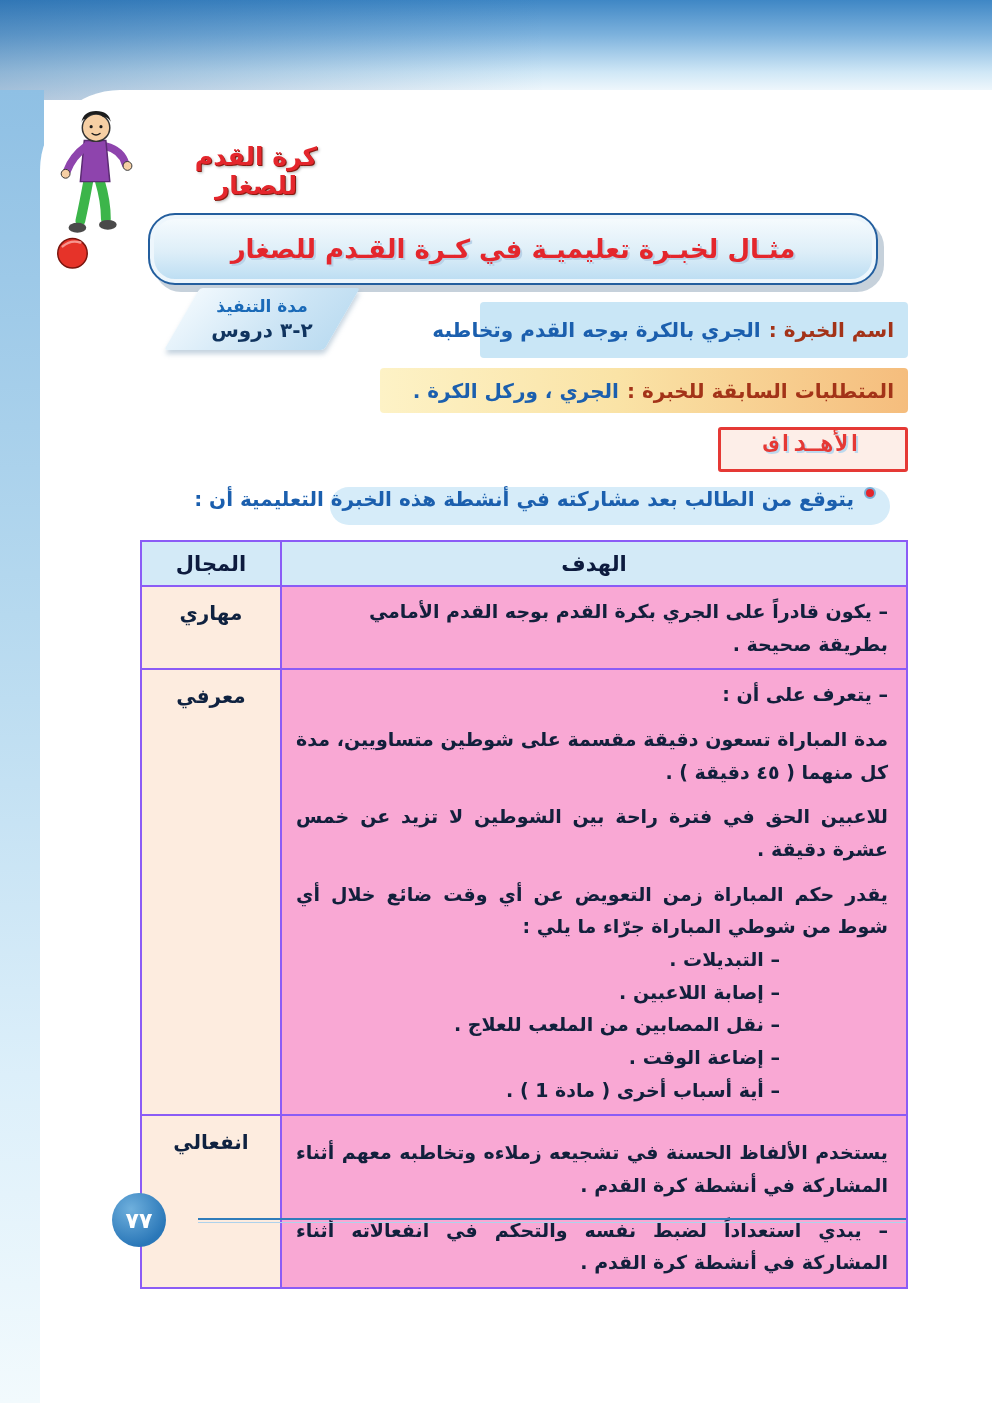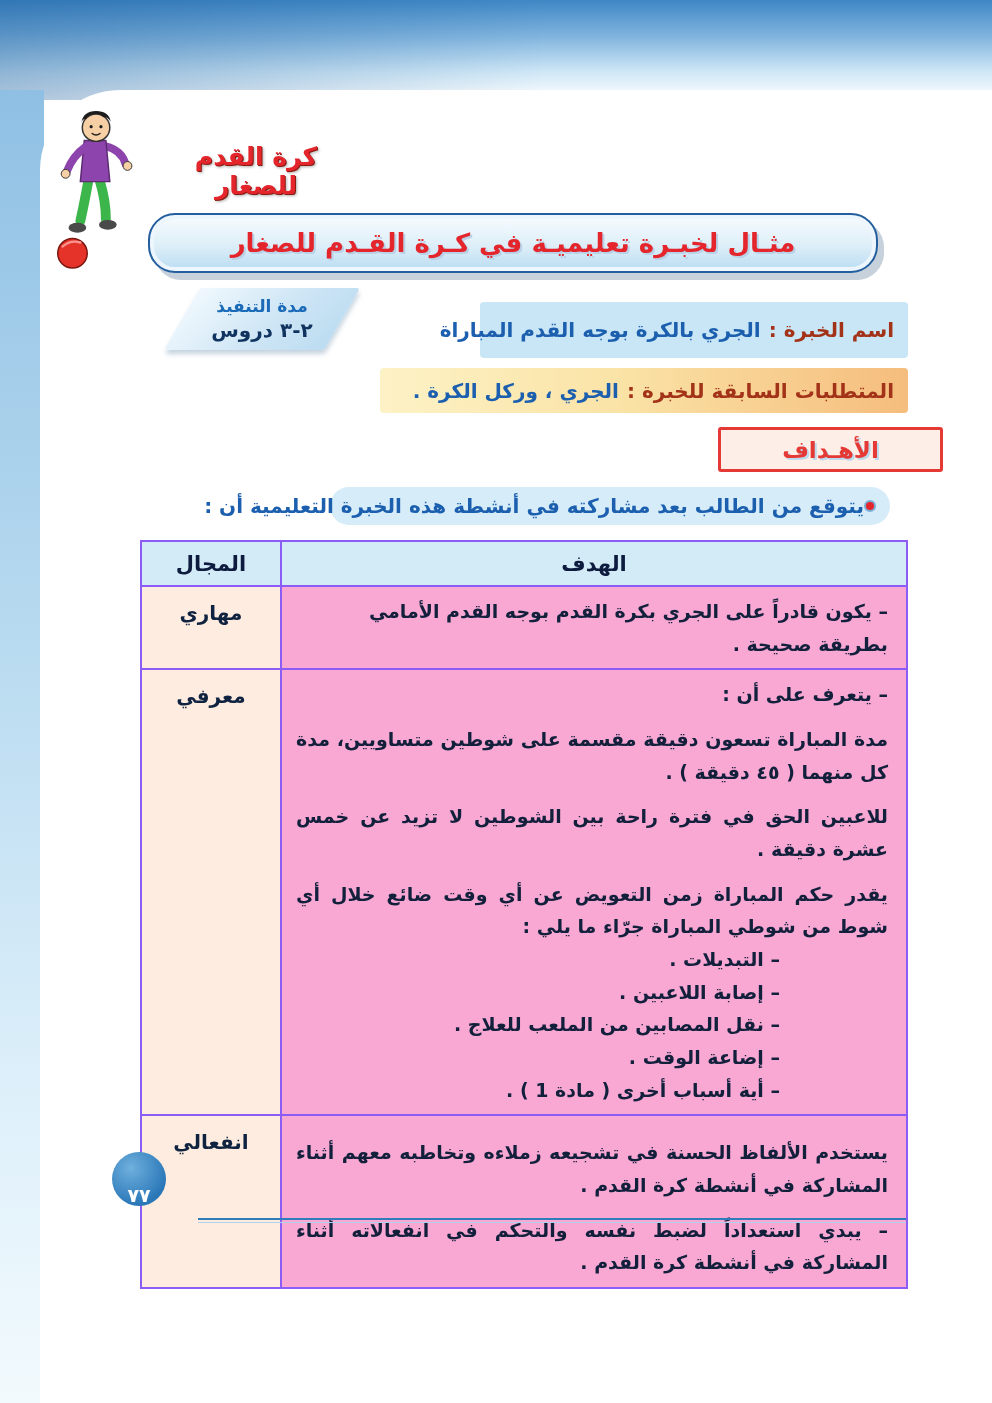--- a/index.html
+++ b/index.html
@@ -16,21 +16,21 @@
     background: linear-gradient(to bottom, #8fc0e4 0%, #b6d9ef 40%, #dceffa 75%, #f2fafd 100%); }
   .panel { position:absolute; left:40px; top:90px; width:952px; height:1313px;
     background:#ffffff; border-top-left-radius:80px; }
 
   
   .boy { position:absolute; left:45px; top:103px; width:108px; height:172px; z-index:5; }
   .logo-text { position:absolute; left:150px; top:142px; width:212px; z-index:5;
     direction:rtl; text-align:center; font-size:25px; font-weight:bold; color:#e4262c;
     text-shadow: 1px 1px 0 #8a1a10, 2px 2px 3px rgba(0,0,0,0.30); }
 
-  .banner { position:absolute; left:148px; top:213px; width:730px; height:60px; z-index:4;
+  .banner { position:absolute; left:148px; top:213px; width:730px; height:72px; z-index:4;
     border:2px solid #235e9e; border-radius:27px;
     background: linear-gradient(to bottom, #f8fcfe 0%, #ddeef8 55%, #b9dcf2 100%);
     box-shadow: 6px 7px 0 rgba(128,152,175,0.45), inset 0 0 0 4px #edf6fc;
     display:flex; align-items:center; justify-content:center; }
   .banner-title { direction:rtl; color:#e4262c; font-size:26px; font-weight:bold;
     text-shadow: 2px 2px 0 #b9d2e8; white-space:nowrap; }
 
   .duration-badge { position:absolute; left:182px; top:288px; width:160px; height:62px; z-index:4;
     transform: skewX(-30deg);
     background: linear-gradient(115deg, #f0f8fd 0%, #cde5f5 60%, #bcdcf1 100%);
@@ -42,29 +42,29 @@
 
   .name-box { position:absolute; left:480px; top:302px; width:428px; height:56px; z-index:3;
     background:#c9e6f6; border-radius:4px; display:flex; align-items:center; gap:8px;
     direction:rtl; padding:0 14px; }
   .prereq-box { position:absolute; left:380px; top:368px; width:528px; height:45px; z-index:3;
     background: linear-gradient(to left, #f5bd7d 0%, #fae3a6 55%, #fdf2c6 100%);
     border-radius:4px; display:flex; align-items:center; gap:8px; direction:rtl; padding:0 14px; }
   .seg-label { color:#a33318; font-size:20px; font-weight:bold; white-space:nowrap; }
   .seg-value { color:#1b5fae; font-size:20px; font-weight:bold; white-space:nowrap; }
 
-  .objectives-box { position:absolute; left:718px; top:427px; width:225px; height:45px; z-index:3;
+  .objectives-box { position:absolute; left:718px; top:427px; width:190px; height:45px; z-index:3;
     background:#fdeee8; border:3px solid #e53935; border-radius:3px;
-    display:flex; align-items:center; justify-content:center; }
+    display:flex; justify-content:center;font-family:Liberation Mono, monospace; }
   .objectives-heading { direction:rtl; color:#e53935; font-size:23px; font-weight:bold;
     text-shadow: 2px 2px 0 #bcd9ee; }
 
   .intro-band { position:absolute; left:330px; top:487px; width:560px; height:38px; z-index:3;
     background:#d6ecf9; border-radius:19px; direction:rtl;
-    display:flex; align-items:center; padding:0 14px; }
+    display:flex; align-items:flex-start; gap:10px; padding:0 14px; }
   .bullet-dot { width:12px; height:12px; border-radius:50%; background:#e4262c;
     border:2px solid #7aaed6; flex:0 0 auto; }
   .intro-text { color:#1b5fae; font-size:20px; font-weight:bold; white-space:nowrap; }
 
   
   .obj-table { position:absolute; left:140px; top:540px; z-index:3;
     border-collapse:collapse; table-layout:fixed; width:766px; direction:ltr; }
   .obj-table th, .obj-table td { border:2px solid #8b5cf6; }
   .obj-table th { background:#d3eaf7; height:45px; font-size:21px; font-weight:bold; color:#0d1b3e; text-align:center; }
   .col-domain { width:140px; }
@@ -73,24 +73,24 @@
     font-size:20px; font-weight:bold; color:#0f2240; }
   .goal-cell { background:#f9a8d4; direction:rtl; text-align:right; vertical-align:top;
     padding:8px 18px 8px 14px; font-size:19px; font-weight:600; color:#12203c; line-height:1.72; }
   .row-skill { height:62px; }
   .row-cognitive { height:372px; }
   .row-emotional { height:145px; }
   .goal-line.para { text-align:justify;margin-top:12px; }
   .goal-line.indent { padding-right:108px; }
 
   
-  .page-number-badge { position:absolute; left:112px; top:1152px; width:54px; height:54px; z-index:3;
+  .page-number-badge { position:absolute; left:112px; top:1193px; width:54px; height:54px; z-index:3;
     border-radius:50%; background: radial-gradient(circle at 35% 30%, #6fb0dd, #2a77b8 72%);
-    color:#ffffff; font-size:19px; font-weight:bold;
-    display:flex; align-items:flex-end; justify-content:center; }
+    color:#ffffff; font-size:22px; font-weight:bold;
+    display:flex; align-items:center; justify-content:center; }
   .footer-rule { position:absolute; left:198px; top:1218px; width:708px; height:2px;
     background:#2f7cba; z-index:3; }
   .footer-rule-echo { position:absolute; left:198px; top:1222px; width:708px; height:1px;
     background:#aed2ec; z-index:3; }
 </style>
 </head>
 <body>
 
 <div class="page">
 
@@ -134,21 +134,21 @@
 
   <div class="duration-badge">
     <div class="duration-inner">
       <div class="duration-label">مدة التنفيذ</div>
       <div class="duration-value">٢-٣ دروس</div>
     </div>
   </div>
 
   <div class="name-box">
     <span class="seg-label">اسم الخبرة :</span>
-    <span class="seg-value">الجري بالكرة بوجه القدم المباراة</span>
+    <span class="seg-value">الجري بالكرة بوجه القدم وتخاطبه</span>
   </div>
 
   <div class="prereq-box">
     <span class="seg-label">المتطلبات السابقة للخبرة :</span>
     <span class="seg-value">الجري ، وركل الكرة .</span>
   </div>
 
   <div class="objectives-box">
     <div class="objectives-heading">الأهـداف</div>
   </div>

